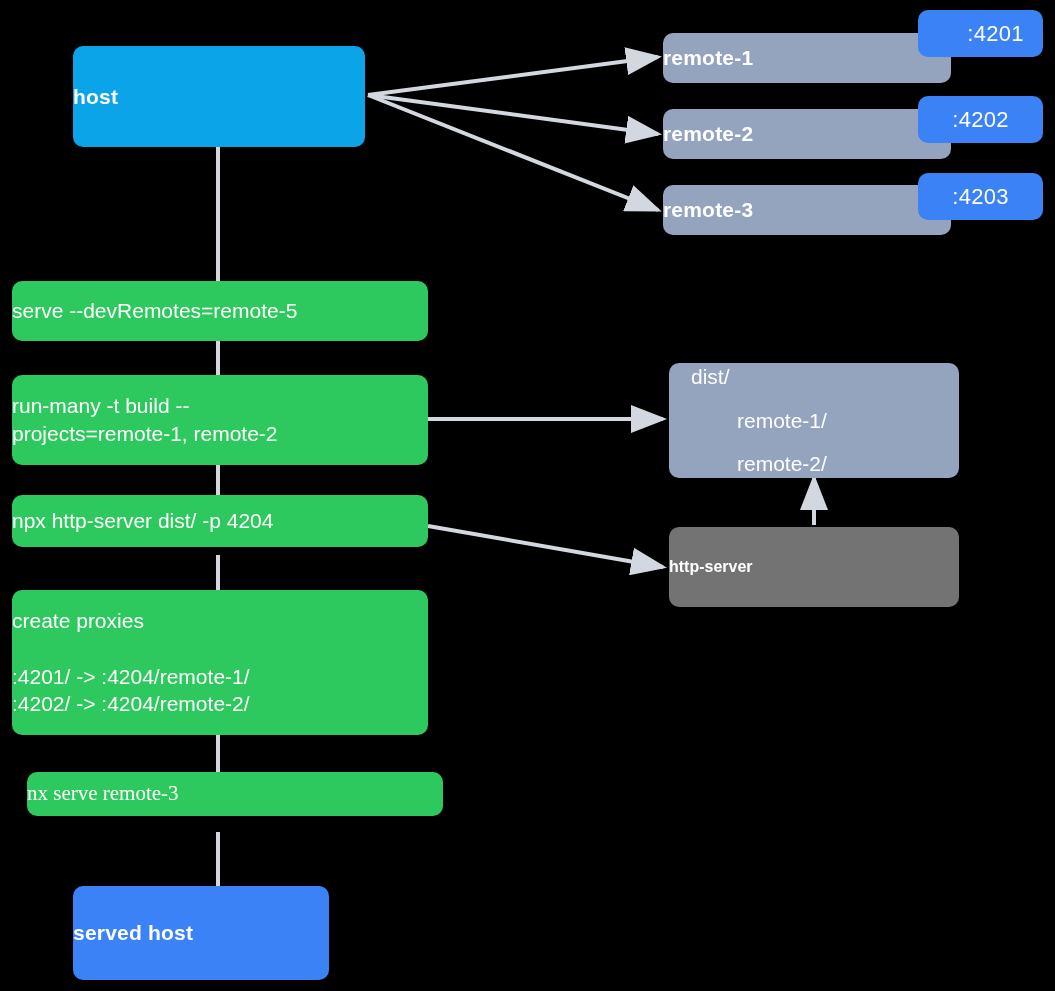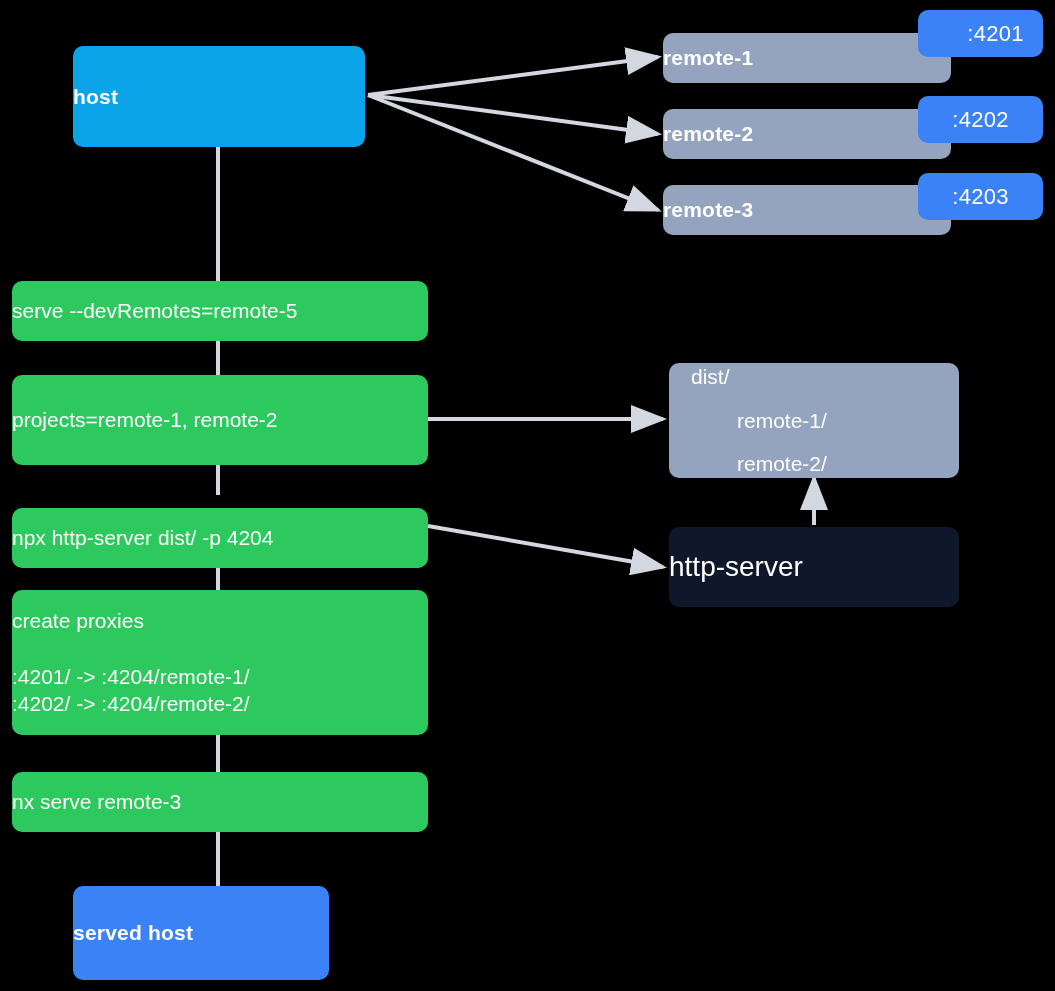--- a/index.html
+++ b/index.html
@@ -52,23 +52,23 @@
     font-size: 21px;
     letter-spacing: 0.2px;
   }
   .node.remote {
     background: #94a3be;
     font-weight: bold;
     font-size: 21px;
     letter-spacing: 0.2px;
   }
   .node.gray {
-    background: #0f172a;
-    font-weight: normal;
-    font-size: 28px;
+    background: #737373;
+    font-weight: bold;
+    font-size: 16px;
   }
   .node.gray-left {
     background: #94a3be;
     font-weight: normal;
     font-size: 21px;
     align-items: flex-start;
     justify-content: space-between;
     padding-left: 22px;
     text-align: left;
   }
@@ -155,35 +155,36 @@
 
   <div class="node gray" style="left:669px; top:527px; width:290px; height:80px;">
     <span>http-server</span>
   </div>
 
   <div class="node cmd" style="left:12px; top:281px; width:416px; height:60px;">
     <span>serve --devRemotes=remote-5</span>
   </div>
 
   <div class="node cmd" style="left:12px; top:375px; width:416px; height:90px;">
+    <span>run-many -t build --</span>
     <span>projects=remote-1, remote-2</span>
   </div>
 
-  <div class="node cmd" style="left:12px; top:508px; width:416px; height:60px;">
+  <div class="node cmd" style="left:12px; top:495px; width:416px; height:52px;">
     <span>npx http-server dist/ -p 4204</span>
   </div>
 
   <div class="node cmd" style="left:12px; top:590px; width:416px; height:145px;">
     <span>create proxies</span>
     <span>&nbsp;</span>
     <span>:4201/ -&gt; :4204/remote-1/</span>
     <span>:4202/ -&gt; :4204/remote-2/</span>
   </div>
 
-  <div class="node cmd" style="left:12px; top:772px; width:416px; height:60px;">
+  <div class="node cmd" style="left:27px; top:772px; width:416px; height:44px;font-family:Liberation Serif, serif;">
     <span>nx serve remote-3</span>
   </div>
 
   <div class="node servedhost" style="left:73px; top:886px; width:256px; height:94px;">
     <span>served host</span>
   </div>
 
 </div>
 
 </body></html>

